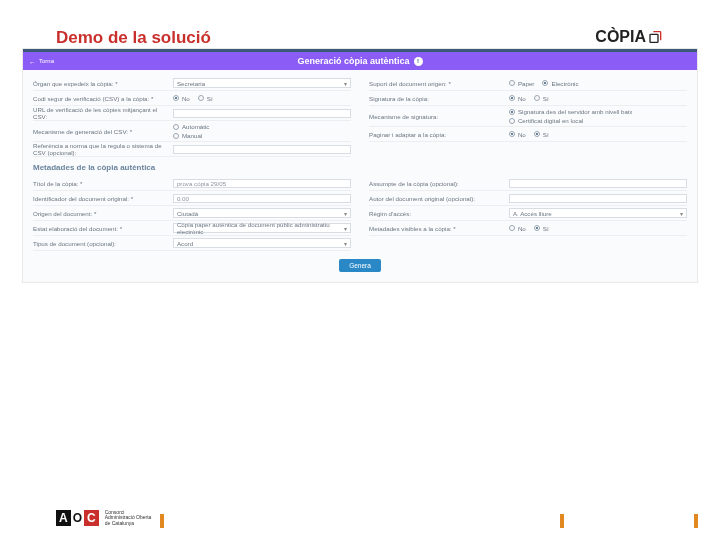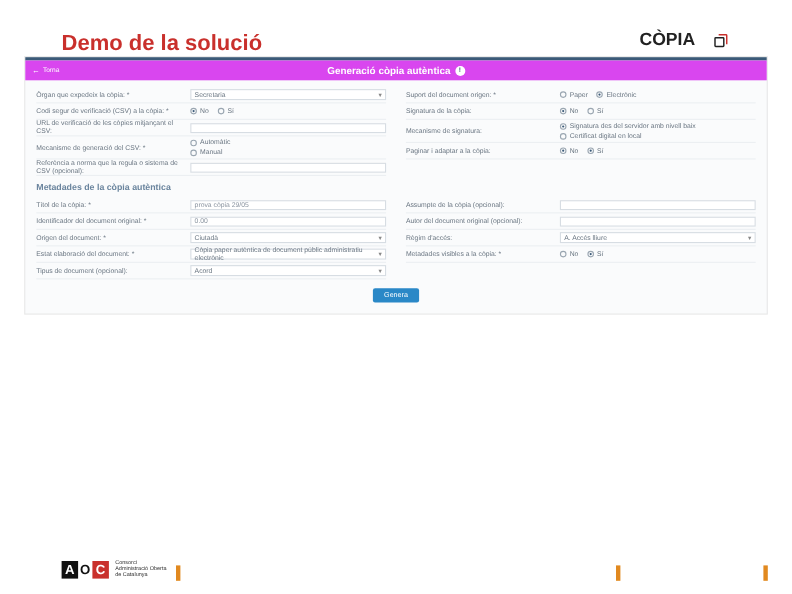--- a/index.html
+++ b/index.html
@@ -1,27 +1,27 @@
 <!DOCTYPE html>
 <html><head>
 <meta charset="utf-8">
 <style>
   *{box-sizing:border-box;margin:0;padding:0;font-family:Arial,Helvetica,sans-serif}
   body{width:720px;height:540px;background:#fff;position:relative;overflow:hidden}
   .slide{padding:28px 56px 0 56px}
   .titlebar{display:flex;justify-content:space-between;align-items:flex-start}
-  .title{color:#c9302c;font-size:20px;font-weight:700}
-  .brand{font-size:16px;font-weight:800;color:#222;display:flex;align-items:center;gap:16px}
+  .title{color:#c9302c;font-size:17px;font-weight:700}
+  .brand{font-size:16px;font-weight:800;color:#222;display:flex;align-items:center;gap:2px}
   .brand svg{width:16px;height:16px}
   .bullet-row{display:flex;align-items:center;gap:14px;margin:30px 0 16px 4px}
   .circ{width:10px;height:10px;border:2px solid #c9302c;border-radius:50%}
   .bullet-text{font-size:16px;color:#111}
   .shot{margin:0 22px;border:1px solid #e8e8e8;background:#fafbfc;font-size:6.2px;color:#555}
   .topline{height:3px;background:#3b5a78}
-  .topbar{background:#d946ef;color:#fff;display:flex;align-items:center;justify-content:center;position:relative;height:18px}
+  .topbar{background:#8b5cf6;color:#fff;display:flex;align-items:center;justify-content:center;position:relative;height:18px}
   .back{position:absolute;left:6px;display:flex;align-items:center;gap:3px;font-size:6px}
   .back-arrow{font-size:7px}
   .topbar-title{font-size:9px;font-weight:600;display:flex;align-items:center;gap:4px}
   .info{width:9px;height:9px;border-radius:50%;background:#fff;color:#3b5a78;display:inline-flex;align-items:center;justify-content:center;font-size:6px;font-weight:700}
   .panel{padding:6px 10px 10px 10px}
   .sect{color:#6b859e;font-size:8px;font-weight:600;margin:6px 0 4px 0}
   .grid{display:grid;grid-template-columns:1fr 1fr;column-gap:18px}
   .row{display:flex;align-items:center;min-height:15px;border-bottom:1px solid #eceff2}
   .lab{width:44%;color:#6a7682;padding-right:4px}
   .val{flex:1;display:flex;align-items:center;gap:8px}

